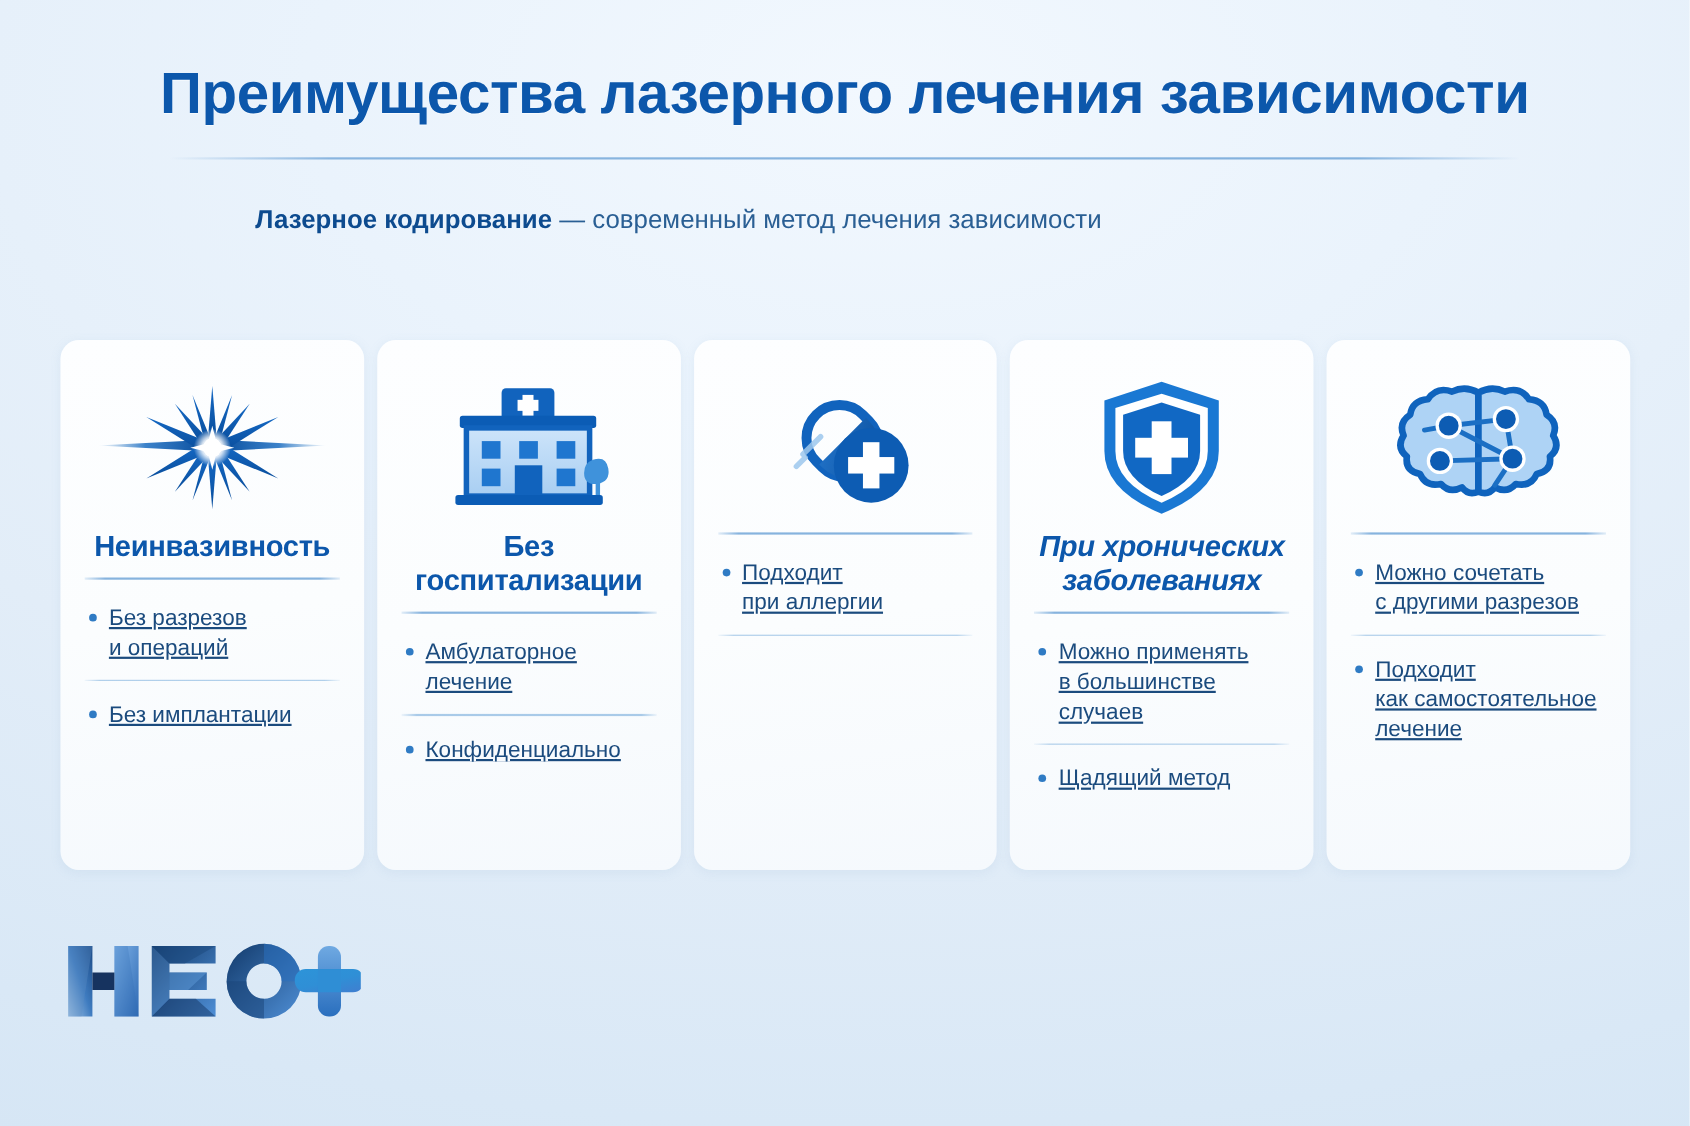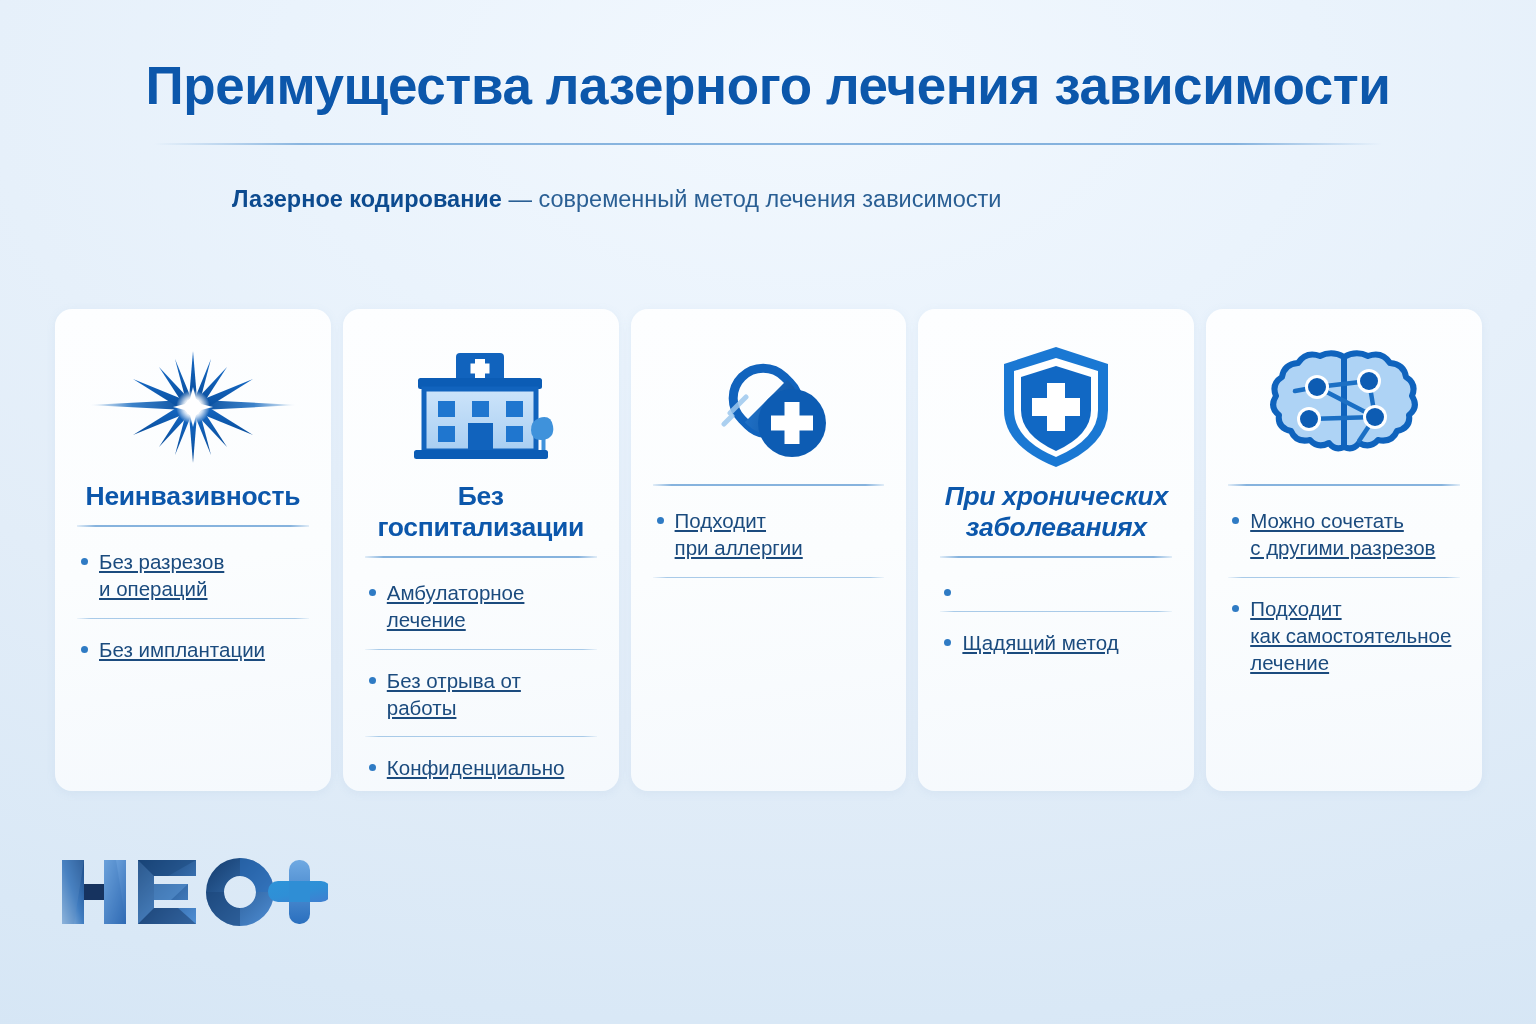--- a/index.html
+++ b/index.html
@@ -281,26 +281,20 @@
       <div class="title-sep"></div>
       <ul class="bullets">
         <li class="bullet-row">
           <div class="bullet">
             <span class="dot"></span>
             <span class="bullet-text">Амбулаторное
 лечение</span>
           </div>
         </li>
         <li class="bullet-sep"></li>
-        <li class="bullet-row">
-          <div class="bullet">
-            <span class="dot"></span>
-            <span class="bullet-text">Без отрыва от работы</span>
-          </div>
-        </li>
         <li class="bullet-sep"></li>
         <li class="bullet-row">
           <div class="bullet">
             <span class="dot"></span>
             <span class="bullet-text">Конфиденциально</span>
           </div>
         </li>
       </ul>
     </div>
 
@@ -359,20 +353,22 @@
           <rect x="37" y="54" width="48" height="18" fill="#ffffff"></rect>
         </svg>
       </div>
       <div class="card-title" style="white-space:pre-line;font-style:italic;">При хронических
 заболеваниях</div>
       <div class="title-sep"></div>
       <ul class="bullets">
         <li class="bullet-row">
           <div class="bullet">
             <span class="dot"></span>
+            <span class="bullet-text">Можно применять
+в большинстве случаев</span>
           </div>
         </li>
         <li class="bullet-sep"></li>
         <li class="bullet-row">
           <div class="bullet">
             <span class="dot"></span>
             <span class="bullet-text">Щадящий метод</span>
           </div>
         </li>
       </ul>

